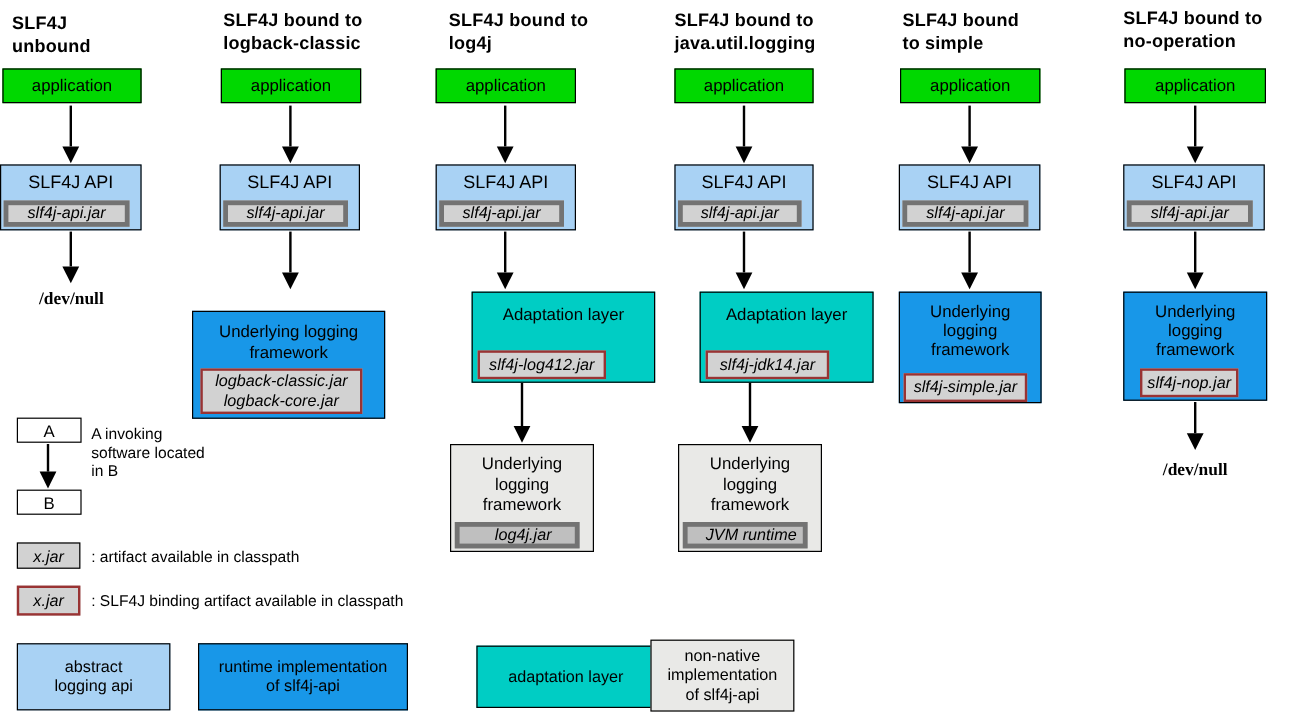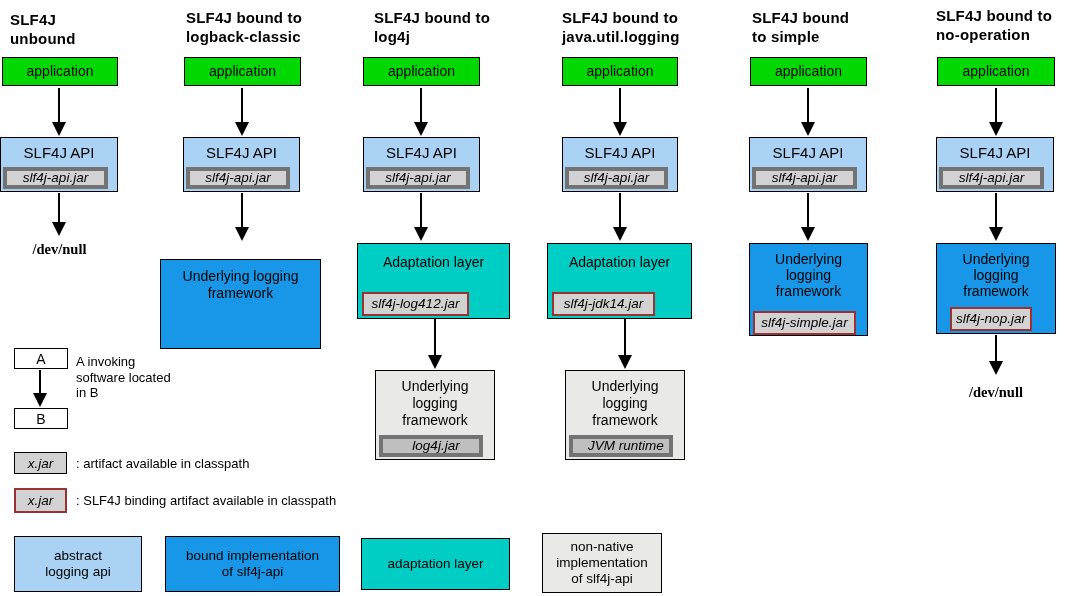--- a/index.html
+++ b/index.html
@@ -13,21 +13,21 @@
   }
   .box {
     position:absolute; border:1px solid #000; box-sizing:border-box;
     text-align:center; font-size:14px;
   }
   .box .lbl { white-space:pre-line; line-height:17px;text-align:center; }
   .app  { background:var(--application); display:flex; align-items:center; justify-content:center; }
   .api  { background:var(--api); }
   .api .lbl { margin-top:6px; font-size:15px; }
   .native { background:var(--native); }
-  .adaptation { background:var(--adaptation); }
+  .adaptation { background:var(--adaptation);margin-left:36px; }
   .graybox { background:var(--nonnative); }
   .lblue { background:var(--api); }
   .jar {
     position:absolute; background:var(--jar); border:4px solid #737373;
     box-sizing:border-box; font-style:italic; font-size:13.5px; line-height:16px;
     display:flex; align-items:center; justify-content:center; white-space:pre-line;
   }
   .jar.binding { border:2px solid var(--binding_border); }
   .jar.dark { background:var(--jar_dark);padding-left:10px; }
   .arrow { position:absolute; width:14px; display:flex; flex-direction:column; align-items:center; }
@@ -91,20 +91,22 @@
     <div class="lbl">SLF4J API</div>
     <div class="jar" style="left:2px;right:9px;bottom:2px;height:22px">slf4j-api.jar</div>
   </div>
   <div class="arrow" style="left:235px;top:193px;height:48px">
     <div class="shaft"></div>
     <div class="head"></div>
   </div>
   <div class="box native" style="left:160px;top:259px;width:161px;height:90px">
     <div class="lbl" style="margin-top:8px">Underlying logging
 framework</div>
+    <div class="jar binding" style="left:6px;bottom:3px;width:135px;height:38px">logback-classic.jar
+logback-core.jar</div>
   </div>
 
   <div class="title" style="left:374px;top:8px">SLF4J bound to
 log4j</div>
   <div class="box app" style="left:363px;top:57px;width:117px;height:29px">
     <span class="lbl">application</span>
   </div>
   <div class="arrow" style="left:414px;top:88px;height:48px">
     <div class="shaft"></div>
     <div class="head"></div>
@@ -232,20 +234,20 @@
 in B</div>
 
   <div class="jarlegend" style="left:14px;top:452px;width:53px;height:22px">x.jar</div>
   <div class="caption" style="left:76px;top:456px">: artifact available in classpath</div>
 
   <div class="jarlegend binding" style="left:14px;top:488px;width:53px;height:25px">x.jar</div>
   <div class="caption" style="left:76px;top:493px">: SLF4J binding artifact available in classpath</div>
 
   <div class="catbox lblue" style="left:14px;top:536px;width:128px;height:56px">abstract
 logging api</div>
-  <div class="catbox native" style="left:165px;top:536px;width:175px;height:56px">bound implementation
+  <div class="catbox native" style="left:165px;top:536px;width:175px;height:56px">runtime implementation
 of slf4j-api</div>
   <div class="catbox adaptation" style="left:361px;top:538px;width:149px;height:52px">adaptation layer</div>
   <div class="catbox graybox" style="left:542px;top:533px;width:120px;height:60px;line-height:16px">non-native
 implementation
 of slf4j-api</div>
 
 </div>
 
 </body></html>

